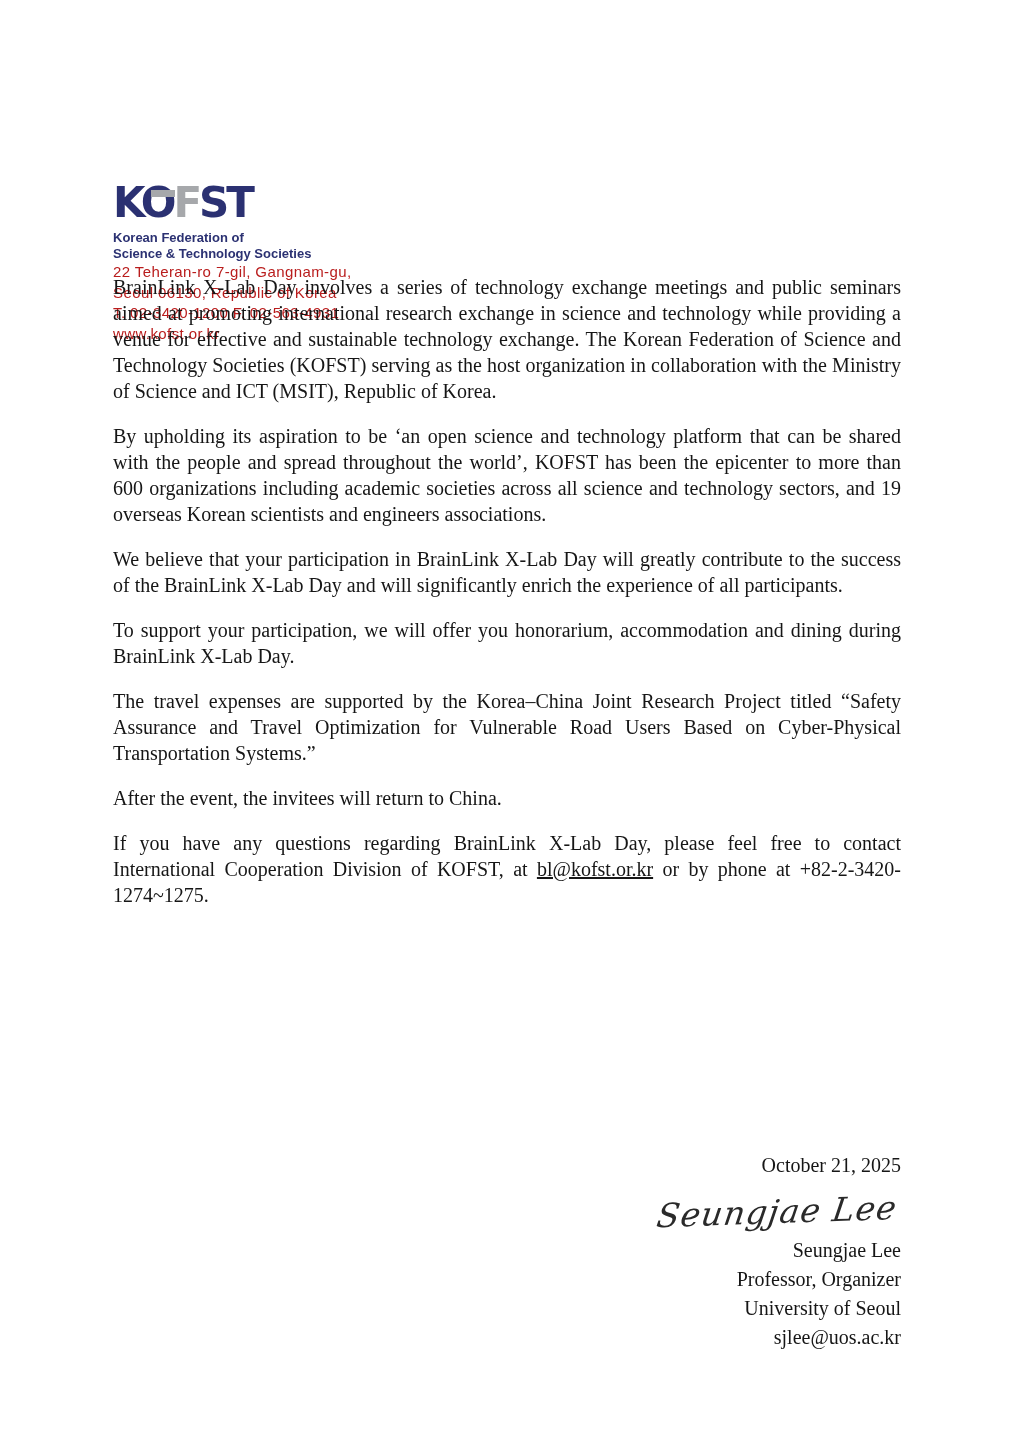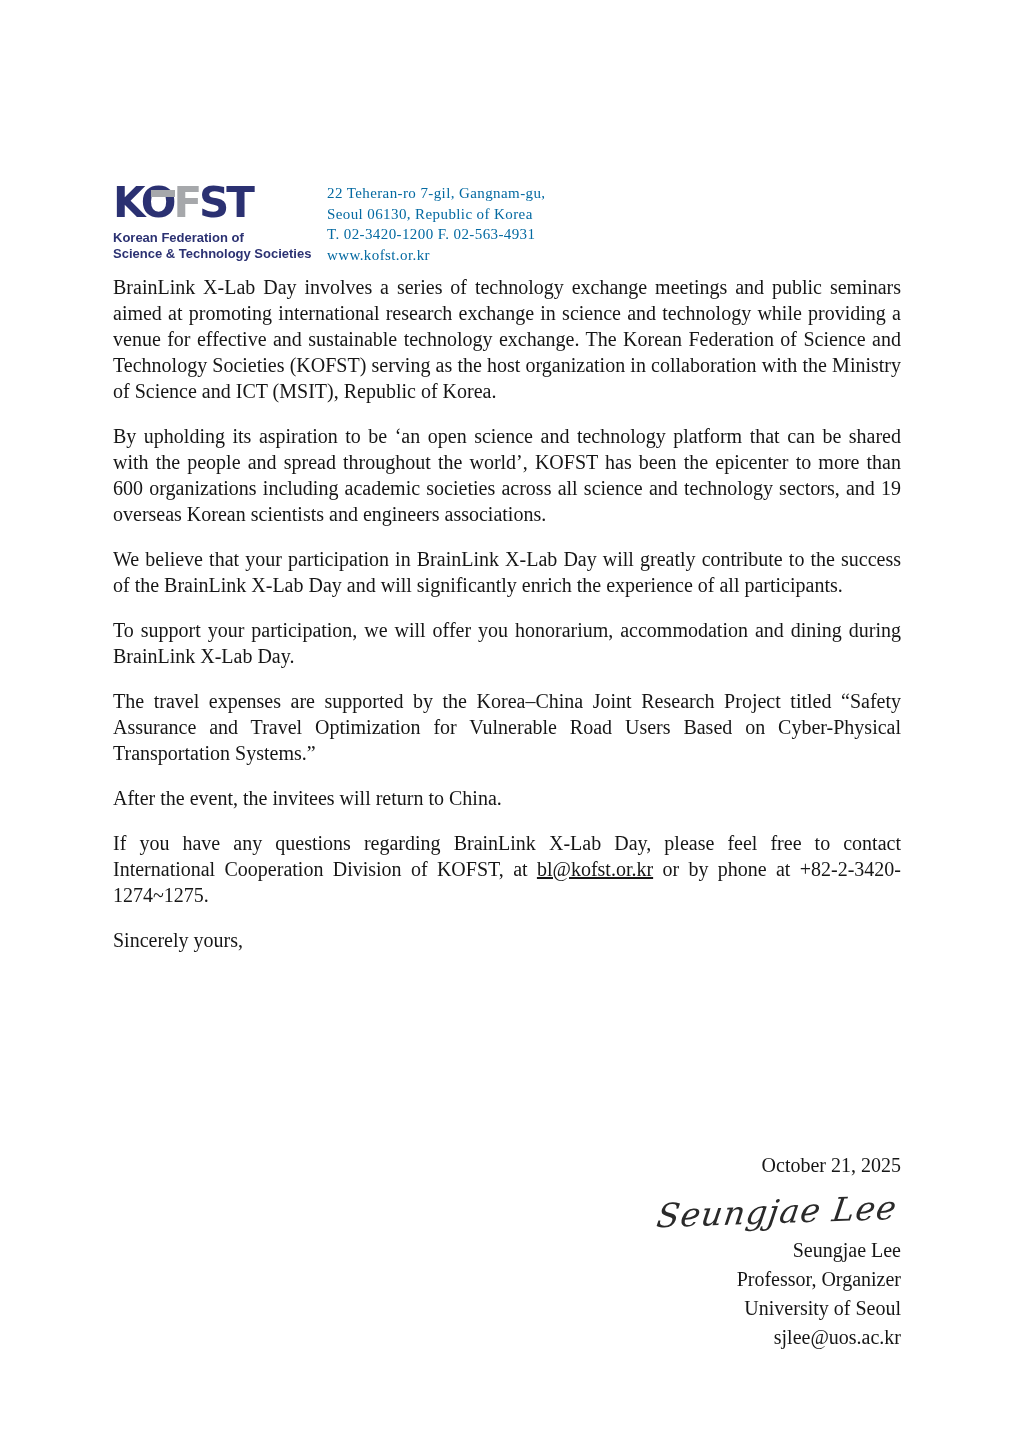--- a/index.html
+++ b/index.html
@@ -18,20 +18,21 @@
   }
 
   
   .letterhead {
     position: absolute;
     top: 183px;
     left: 113px;
     width: 788px;
     display: flex;
     align-items: flex-start;
+    flex-direction: column;
   }
   .logo-block { width: 214px; }
   .logo-word {
     font-family: "DejaVu Sans", sans-serif;
     font-weight: bold;
     font-size: 42px;
     line-height: 40px;
     letter-spacing: -3px;
     white-space: nowrap;
   }
@@ -48,24 +49,24 @@
   }
   .logo-tagline {
     margin-top: 7px;
     font-family: "Liberation Sans", sans-serif;
     font-weight: bold;
     font-size: 13px;
     line-height: 16px;
     color: #2b3172;
   }
   .address-block {
-    font-family: Liberation Serif, serif;
+    font-family: Liberation Sans, sans-serif;
     font-size: 15px;
     line-height: 20.5px;
-    color: #0369a1;
+    color: #b91c1c;
     letter-spacing: 0.4px;
   }
 
   
   .content {
     position: absolute;
     top: 274px;
     left: 113px;
     width: 788px;
     font-size: 20px;
@@ -139,21 +140,20 @@
     <p class="para">BrainLink X-Lab Day involves a series of technology exchange meetings and public seminars aimed at promoting international research exchange in science and technology while providing a venue for effective and sustainable technology exchange. The Korean Federation of Science and Technology Societies (KOFST) serving as the host organization in collaboration with the Ministry of Science and ICT (MSIT), Republic of Korea.</p>
     <p class="para">By upholding its aspiration to be ‘an open science and technology platform that can be shared with the people and spread throughout the world’, KOFST has been the epicenter to more than 600 organizations including academic societies across all science and technology sectors, and 19 overseas Korean scientists and engineers associations.</p>
     <p class="para">We believe that your participation in BrainLink X-Lab Day will greatly contribute to the success of the BrainLink X-Lab Day and will significantly enrich the experience of all participants.</p>
     <p class="para">To support your participation, we will offer you honorarium, accommodation and dining during BrainLink X-Lab Day.</p>
     <p class="para">The travel expenses are supported by the Korea–China Joint Research Project titled “Safety Assurance and Travel Optimization for Vulnerable Road Users Based on Cyber-Physical Transportation Systems.”</p>
     <p class="para">After the event, the invitees will return to China.</p>
 
     <p class="para"><span>If you have any questions regarding BrainLink X-Lab Day, please feel free to contact International Cooperation Division of KOFST, at </span><a class="email-link">bl@kofst.or.kr</a><span> or by phone at +82-2-3420-1274~1275.</span></p>
 
 
-    <p class="closing">Sincerely yours,</p>
   </div>
 
   <div class="sign-area">
     <div class="date-line">October 21, 2025</div>
     <div class="signature-script">Seungjae Lee</div>
     <div class="signer-block">
       <div>Seungjae Lee</div>
       <div>Professor, Organizer</div>
       <div>University of Seoul</div>
       <div>sjlee@uos.ac.kr</div>

